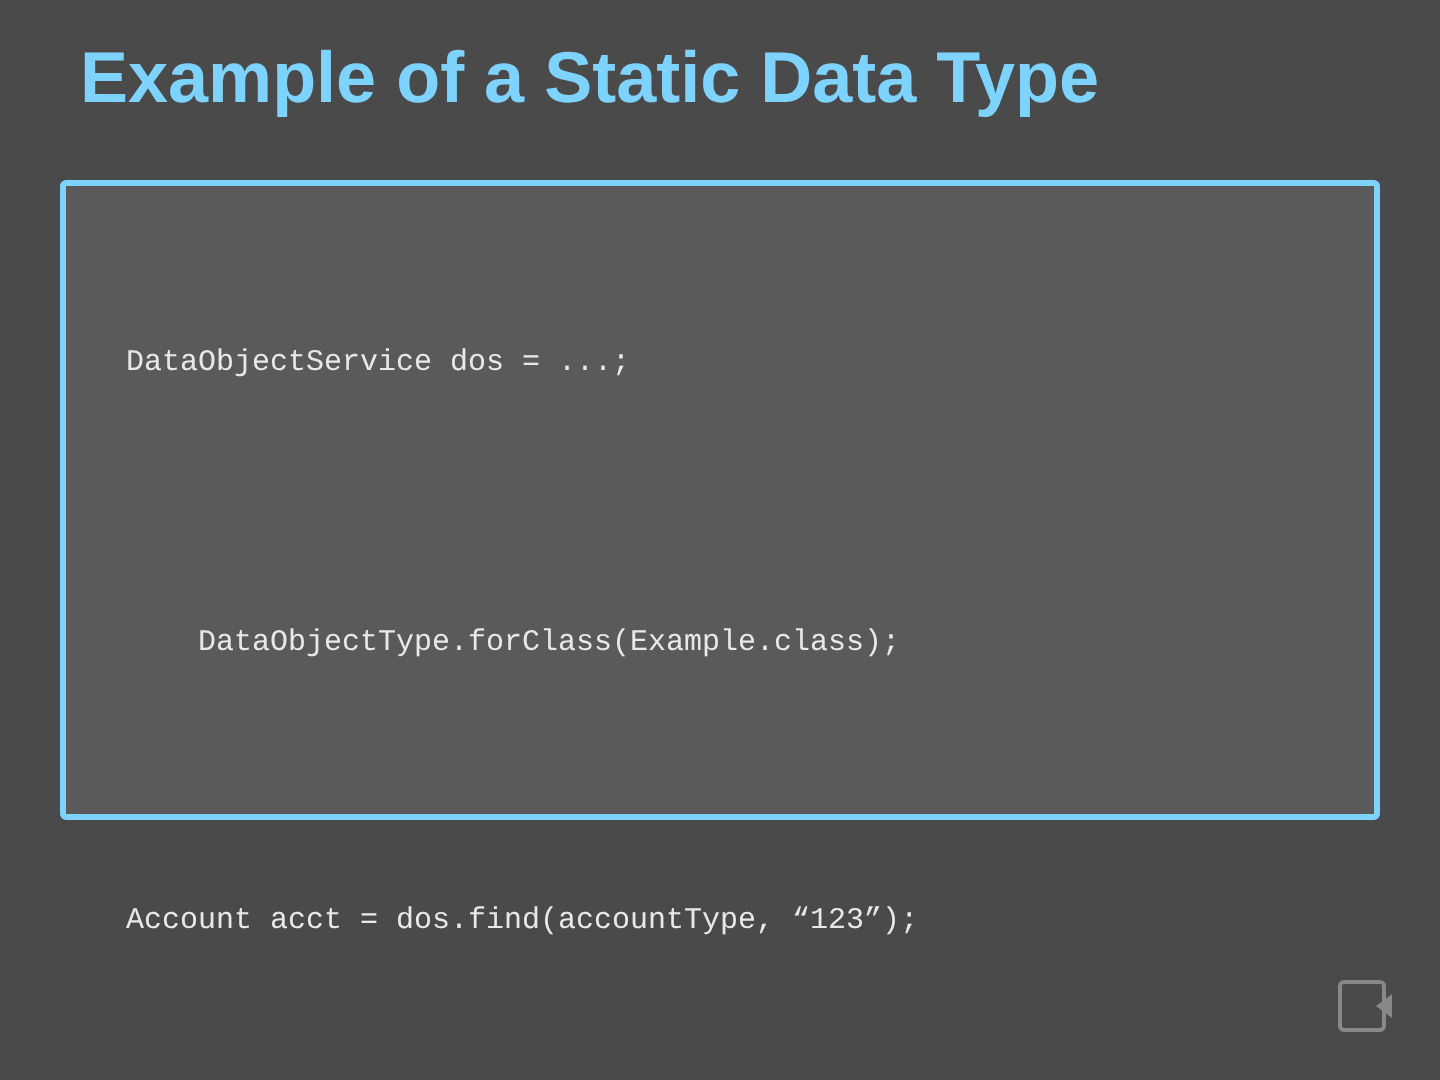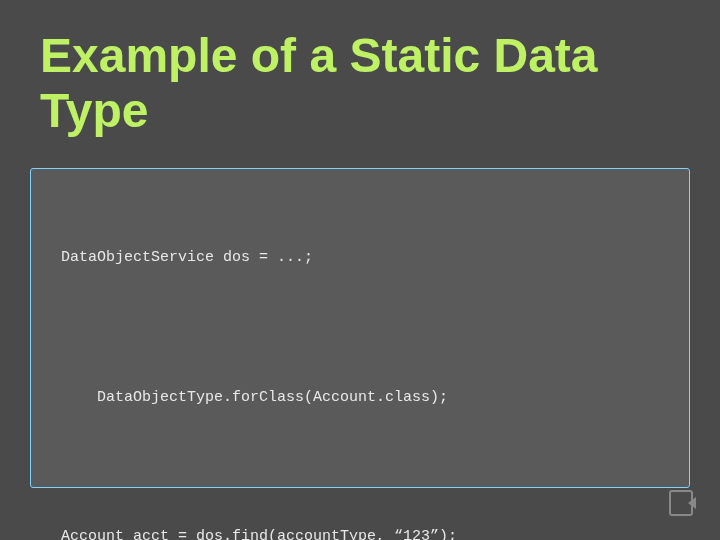--- a/index.html
+++ b/index.html
@@ -19,30 +19,30 @@
     .slide-container {
       width: 720px;
       height: 540px;
       background-color: #4a4a4a;
       position: relative;
       display: flex;
       flex-direction: column;
     }
 
     .slide-title {
-      color: #bef264;
-      font-size: 48px;
+      color: #7dd3fc;
+      font-size: 36px;
       font-weight: bold;
-      padding: 28px 40px 20px 40px;
+      padding: 18px 40px 20px 40px;
       font-family: Arial, sans-serif;
     }
 
     .code-block {
       background-color: #5a5a5a;
-      border: 1px solid #7dd3fc;
+      border: 3px solid #7dd3fc;
       margin: 10px 30px 20px 30px;
       padding: 25px 30px;
       border-radius: 3px;
       flex: 1;
       max-height: 320px;
     }
 
     .code-text {
       font-family: 'Courier New', Courier, monospace;
       font-size: 15px;
@@ -73,21 +73,21 @@
 </head>
 <body>
 
 <div class="slide-container">
   <div class="slide-title">Example of a Static Data Type</div>
 
   <div class="code-block">
     <div class="code-text">
       <span class="code-line">DataObjectService dos = ...;</span>
       <span class="code-line-spacer"></span>
-      <span class="code-line">    DataObjectType.forClass(Account.class);</span>
+      <span class="code-line">    DataObjectType.forClass(Example.class);</span>
       <span class="code-line-spacer"></span>
       <span class="code-line">Account acct = dos.find(accountType, “123”);</span>
       
       
     </div>
   </div>
 
   <div class="bottom-logo">
     <svg width="32" height="32" viewBox="0 0 32 32">
       <rect x="2" y="4" width="22" height="24" rx="2" fill="none" stroke="#888" stroke-width="2"></rect>

